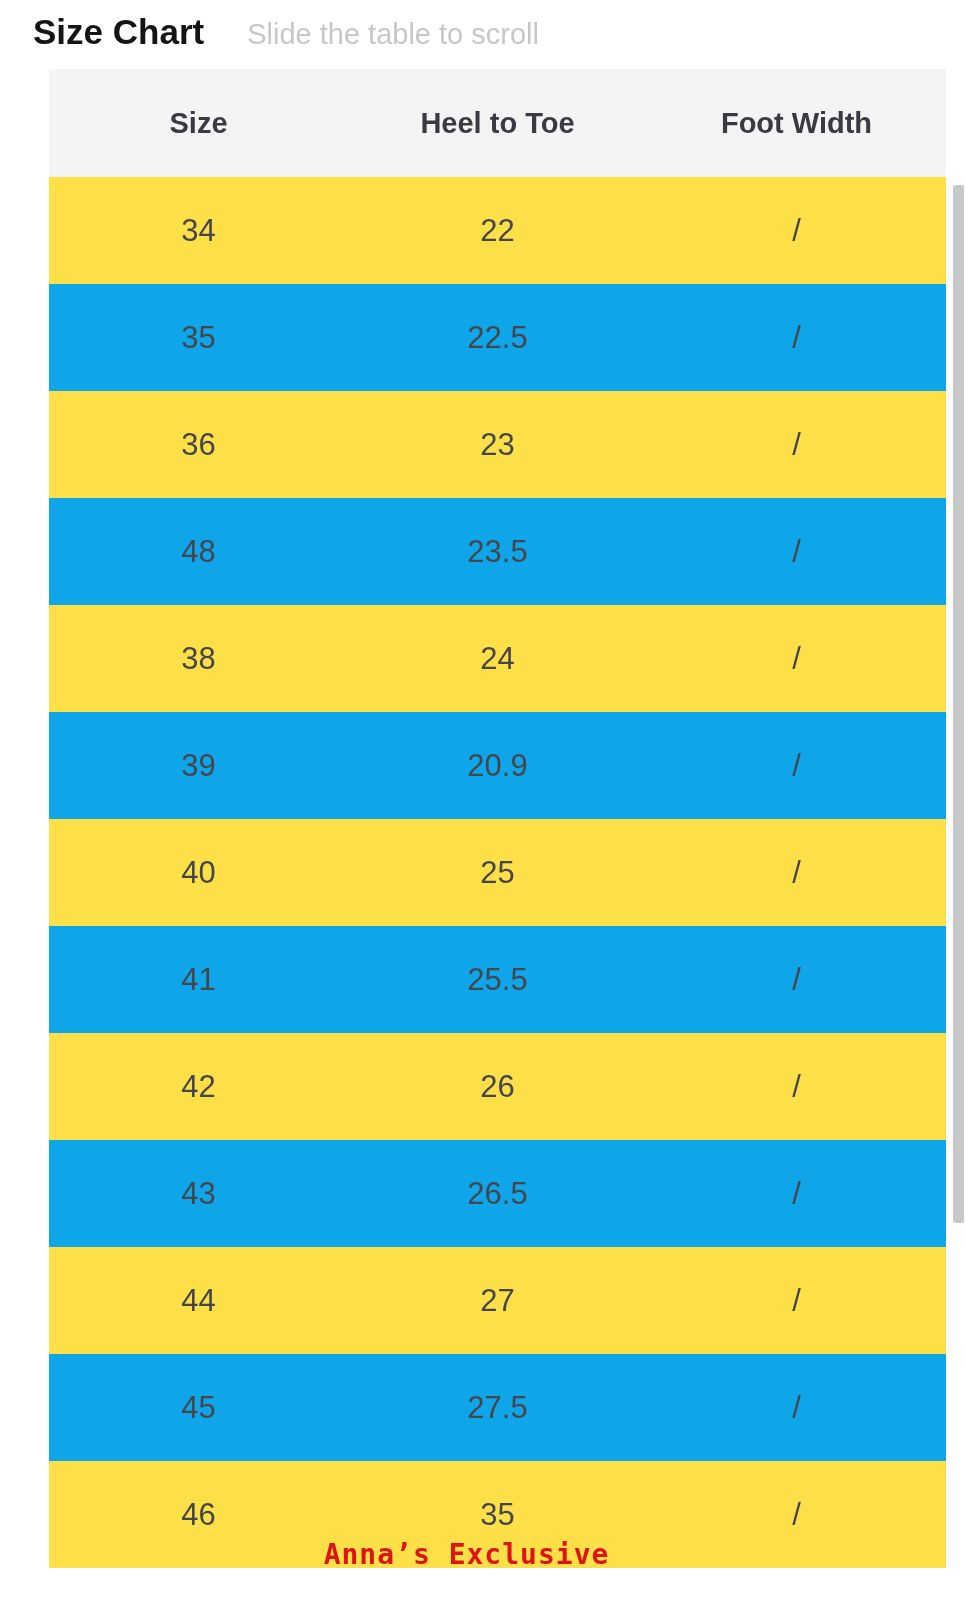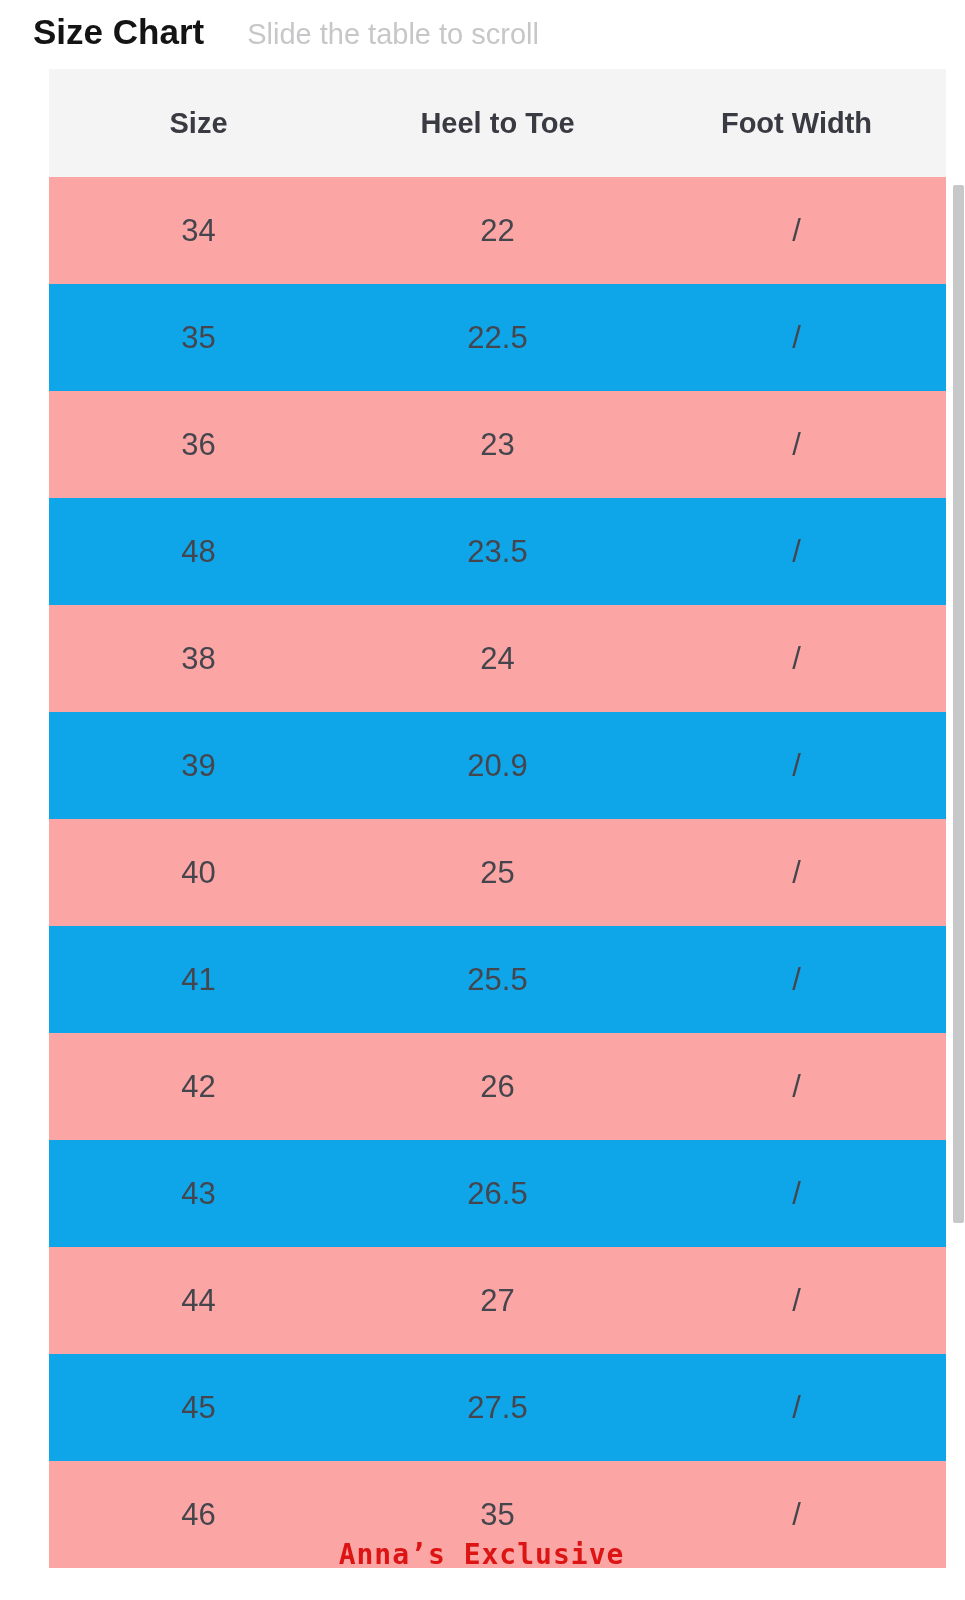--- a/index.html
+++ b/index.html
@@ -40,21 +40,21 @@
     position: absolute;
     left: 49px;
     top: 69px;
     width: 897px;
   }
   .t-row {
     display: flex;
     width: 100%;
     height: 107px;
     align-items: center;
-    background: #fca5a5;
+    background: #fde047;
   }
   .t-row.alt { background: #0ea5e9; }
   .t-header {
     display: flex;
     width: 100%;
     height: 108px;
     align-items: center;
     background: #f4f4f5;
   }
   .t-cell {
@@ -66,21 +66,21 @@
   }
   .t-header .t-cell {
     font-size: 29px;
     font-weight: 700;
     color: #3a3b42;
   }
 
   
   .watermark {
     position: absolute;
-    left: 33px;
+    left: 18px;
     top: 1538px;
     width: 897px;
     text-align: center;
     font-family: "DejaVu Sans Mono", monospace;
     font-size: 28px;
     font-weight: 700;
     letter-spacing: 1px;
     color: #dc1414;
   }
 

